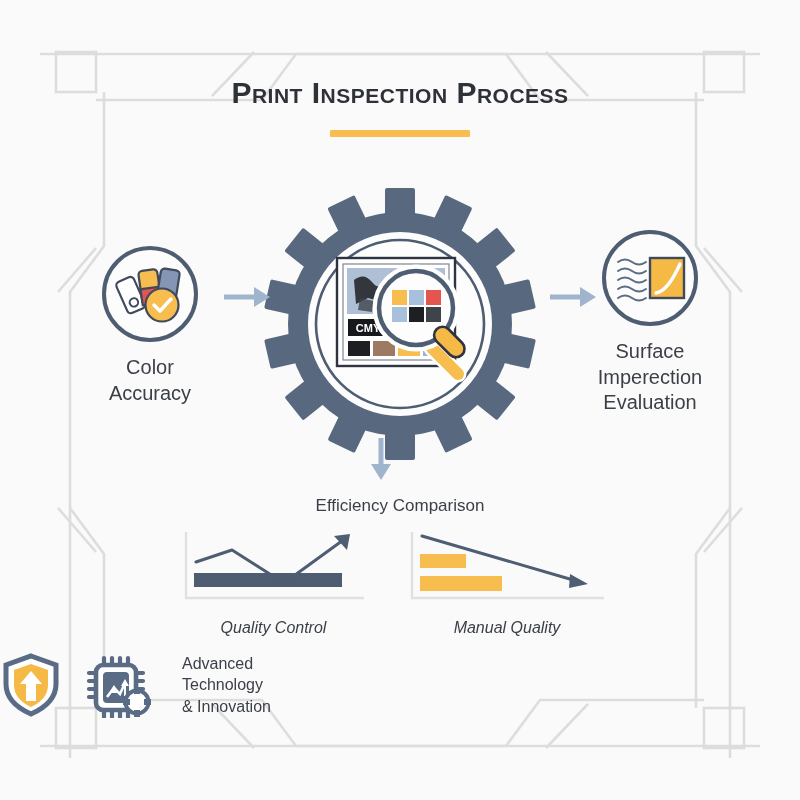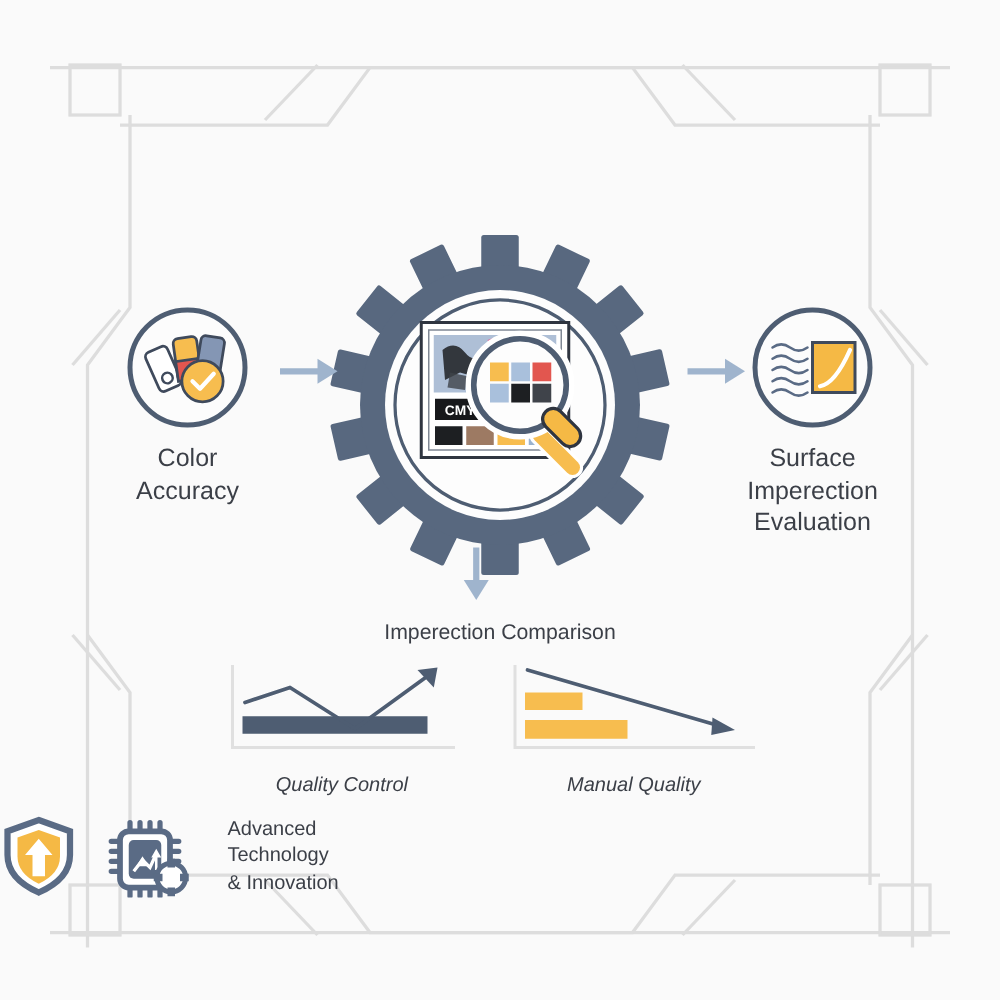--- a/index.html
+++ b/index.html
@@ -30,21 +30,21 @@
     width:96px;height:96px;border-radius:50%;
     border:4px solid #4e5d72;background:#fcfcfc;
     margin:0 auto;position:relative;box-sizing:border-box;
   }
   .node-label{
     margin-top:13px;font-size:20px;color:#3b3f47;line-height:1.28;
     white-space:pre-line;
   }
 
   #node-color{left:52px;top:246px;width:196px;}
-  #node-surface{left:552px;top:246px;width:196px;}
+  #node-surface{left:552px;top:230px;width:196px;}
 
   
   #gear-wrap{position:absolute;left:262px;top:186px;width:276px;height:276px;}
 
   
   .arrow{position:absolute;}
   #arrow-left-center{left:222px;top:282px;}
   #arrow-center-right{left:548px;top:282px;}
   #arrow-center-down{left:366px;top:436px;}
 
@@ -95,20 +95,24 @@
       <path d="M96 552 L58 508"></path>
 
       <rect x="704" y="708" width="40" height="40"></rect>
       <path d="M704 700 H540 L506 746 H40"></path>
       <path d="M696 708 V554 L730 508"></path>
       <path d="M588 704 L546 748"></path>
       <path d="M704 552 L742 508"></path>
     </g>
   </svg>
 
+  <div id="title-block">
+    <div id="page-title">Print Inspection Process</div>
+    <div id="title-underline"></div>
+  </div>
 
   <div id="node-color" class="node">
     <div class="node-circle">
       <svg width="88" height="88" viewBox="0 0 88 88" style="position:absolute;left:0;top:0;">
 
         <g transform="rotate(-24 30 46)">
           <rect x="16" y="26" width="19" height="34" rx="4" fill="#ffffff" stroke="#3f4a5c" stroke-width="2.2"></rect>
           <circle cx="25.5" cy="51" r="4.2" fill="#ffffff" stroke="#3f4a5c" stroke-width="2"></circle>
         </g>
 
@@ -232,21 +236,21 @@
   <svg id="arrow-center-right" class="arrow" width="54" height="30" viewBox="0 0 54 30">
     <path d="M2 15 H34" stroke="#9fb4cd" stroke-width="5" fill="none"></path>
     <path d="M32 5 L48 15 L32 25 Z" fill="#9fb4cd"></path>
   </svg>
 
   <svg id="arrow-center-down" class="arrow" width="30" height="48" viewBox="0 0 30 48">
     <path d="M15 2 V30" stroke="#9fb4cd" stroke-width="5" fill="none"></path>
     <path d="M5 28 L15 44 L25 28 Z" fill="#9fb4cd"></path>
   </svg>
 
-  <div id="efficiency-title">Imperection Comparison</div>
+  <div id="efficiency-title">Efficiency Comparison</div>
 
   <div id="chart-quality" class="chart-block">
     <svg width="200" height="78" viewBox="0 0 200 78">
       <path d="M12 4 V70 H190" fill="none" stroke="#e0e0e0" stroke-width="2.4"></path>
       <rect x="20" y="45" width="148" height="14" fill="#4e5d72"></rect>
       <path d="M22 34 L58 22 L110 55 L172 10" fill="none" stroke="#4e5d72" stroke-width="3" stroke-linejoin="round" stroke-linecap="round"></path>
       <path d="M160 8 L176 6 L173 22 Z" fill="#4e5d72"></path>
     </svg>
     <div class="chart-caption">Quality Control</div>
   </div>

